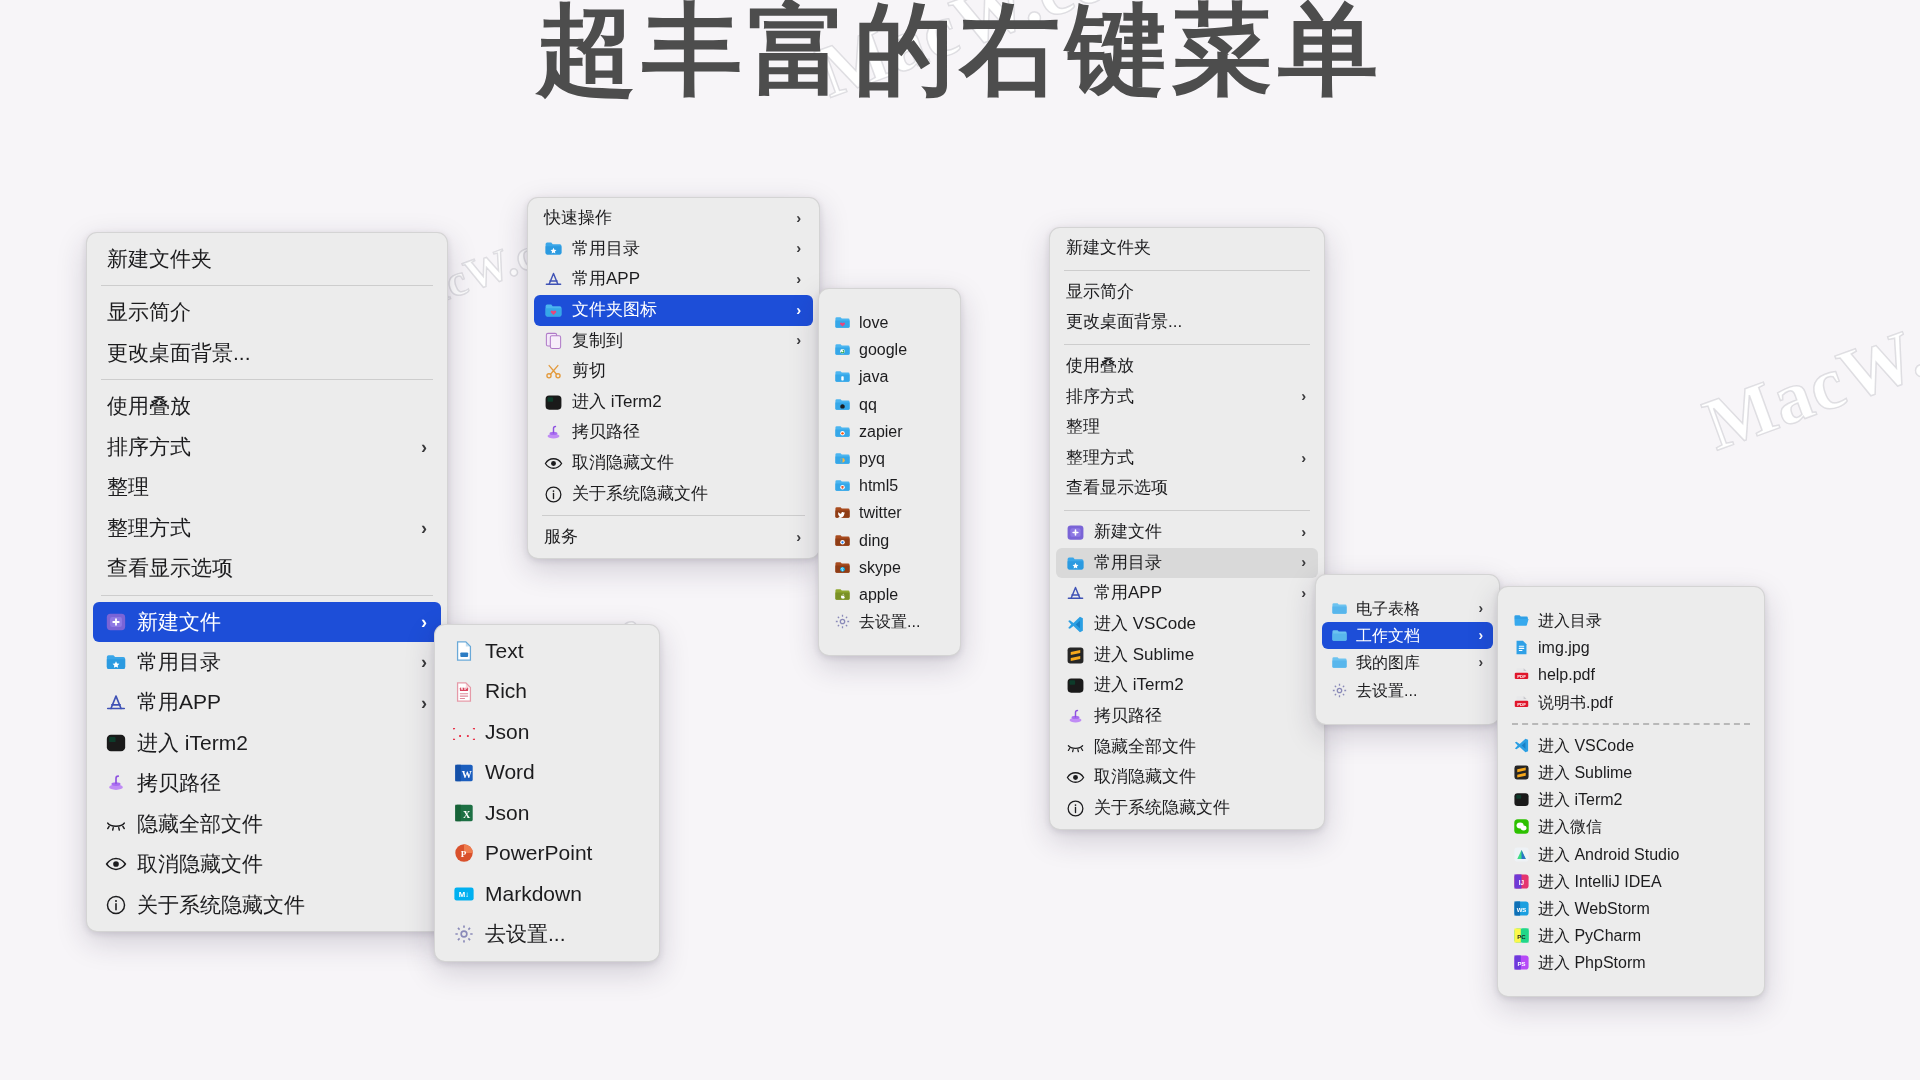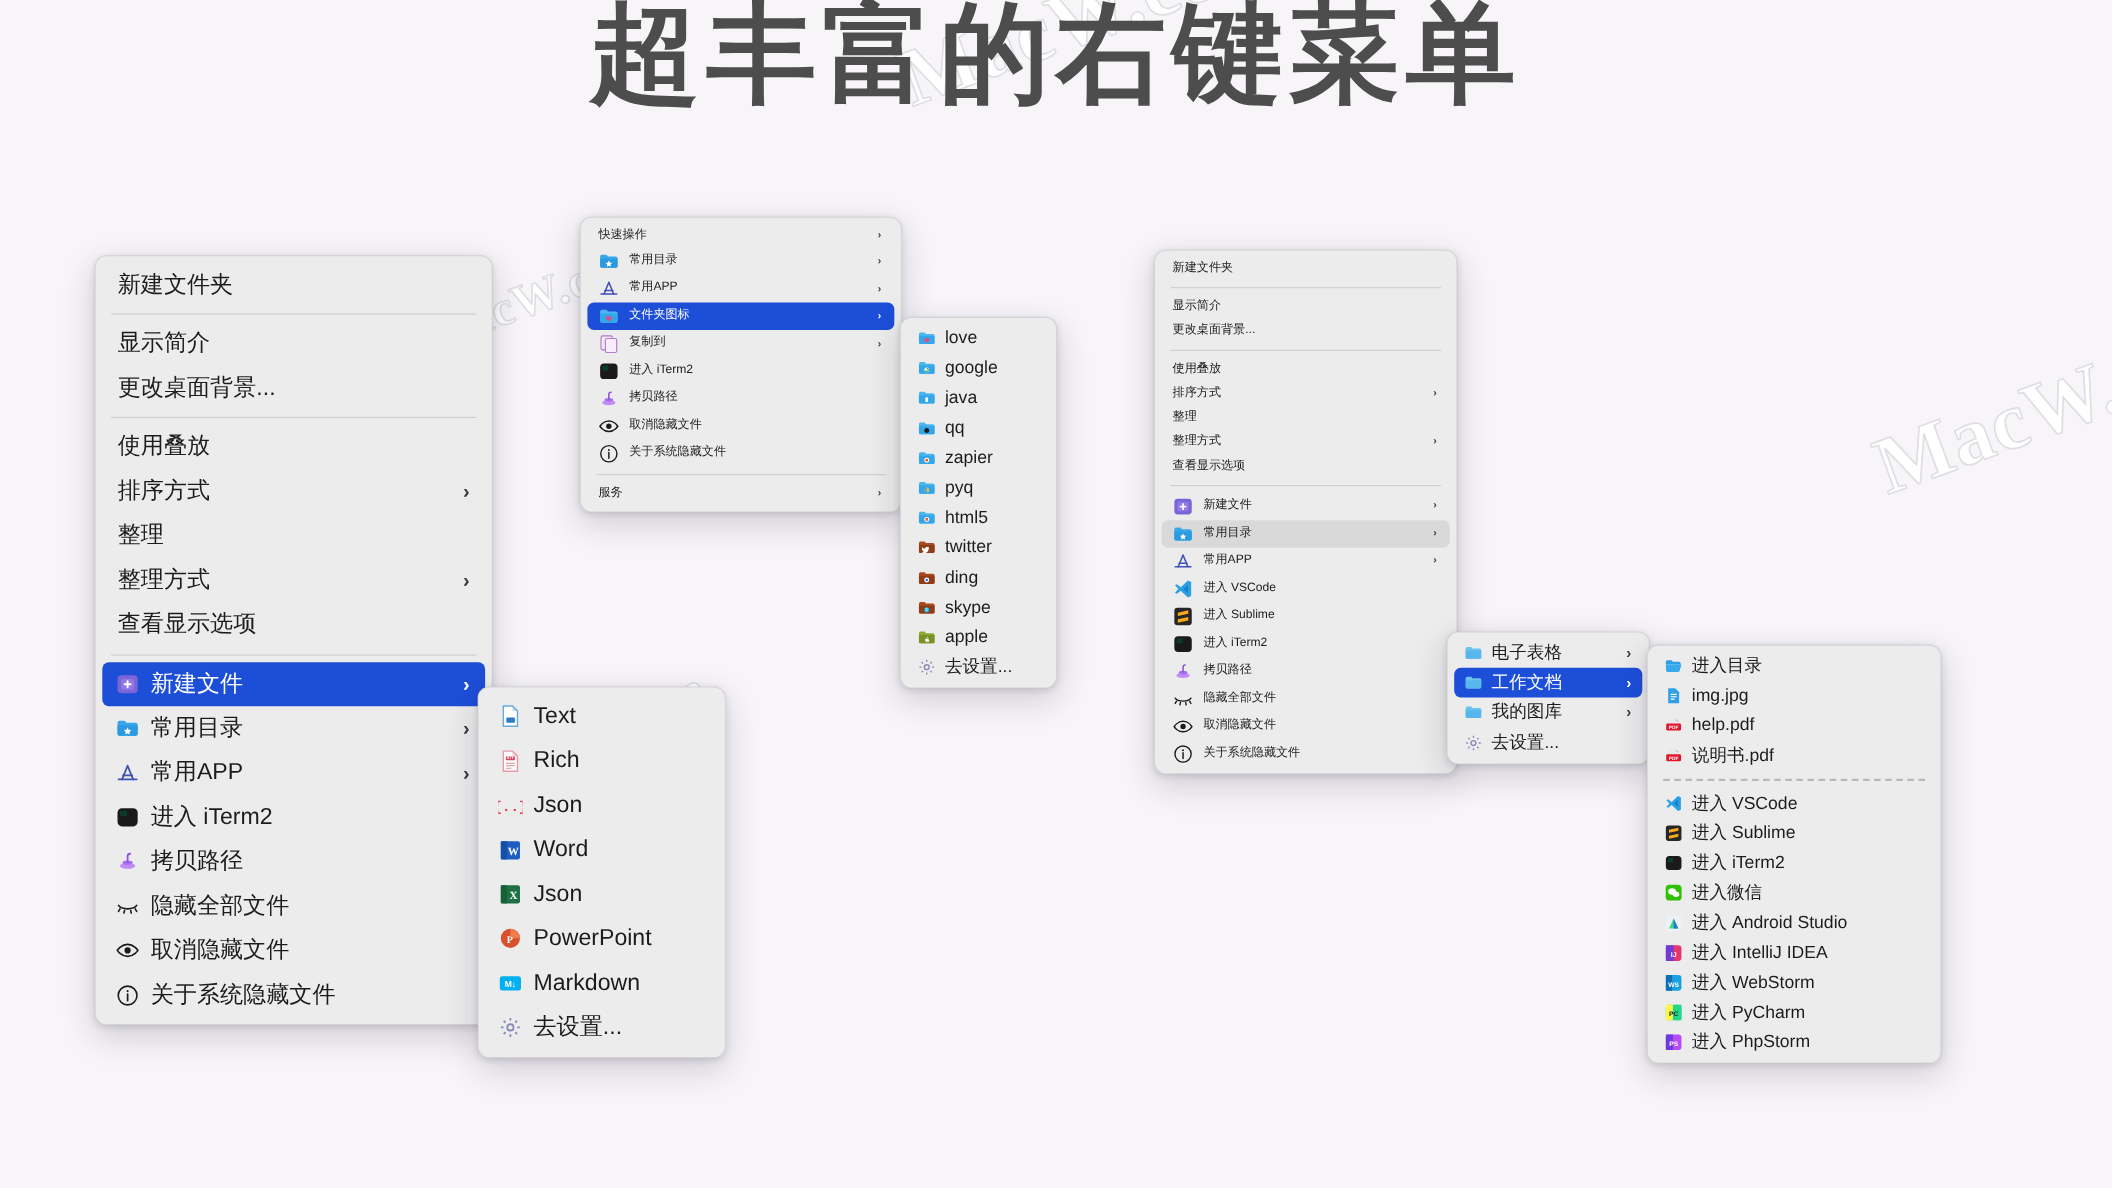--- a/index.html
+++ b/index.html
@@ -45,22 +45,22 @@
     position: absolute;
     background: #ececec;
     border-radius: 11px;
     border: 0.5px solid rgba(0,0,0,0.10);
     box-shadow: 0 10px 30px rgba(40,30,60,0.18), 0 2px 6px rgba(40,30,60,0.12);
     padding: 6px 0;
     font-size: 21px;
     color: #1c1c1e;
     user-select: none;
   }
-  .menu.compact { font-size: 11px; padding: 5px 0; }
-  .menu.tiny    { font-size: 16px; padding: 5px 0; }
+  .menu.compact { font-size: 17px; padding: 5px 0; }
+  .menu.tiny    { font-size: 16px; padding: 20px 0; }
 
   .mi {
     display: flex;
     align-items: center;
     gap: 10px;
     padding: 5px 14px 5px 12px;
     margin: 0 6px;
     border-radius: 6px;
     white-space: nowrap;
     position: relative;
@@ -268,20 +268,32 @@
             <rect x="3" y="3" width="13" height="16" rx="2" fill="#f3e8f8" stroke="#b07ac8" stroke-width="1.3"></rect>
             <rect x="8" y="6" width="13" height="16" rx="2" fill="#f7eefa" stroke="#b07ac8" stroke-width="1.3"></rect>
           </svg>
         </span>
         <span class="label">复制到</span>
         <span class="chev">›</span>
       </div>
       <div class="mi">
         <span class="ic">
           <svg viewBox="0 0 24 24">
+            <g stroke="#e39a3d" stroke-width="1.7" fill="none" stroke-linecap="round">
+              <circle cx="6.3" cy="17.4" r="2.6"></circle>
+              <circle cx="17.7" cy="17.4" r="2.6"></circle>
+              <path d="M8.2 15.5L17.5 4.5M15.8 15.5L6.5 4.5"></path>
+            </g>
+          </svg>
+        </span>
+        <span class="label">剪切</span>
+      </div>
+      <div class="mi">
+        <span class="ic">
+          <svg viewBox="0 0 24 24">
             <rect x="2" y="3" width="20" height="18" rx="4.5" fill="#1a1a1a"></rect>
             <rect x="4.5" y="5.5" width="7" height="5.5" rx="1" fill="#0d3b2a"></rect>
           </svg>
         </span>
         <span class="label">进入 iTerm2</span>
       </div>
       <div class="mi">
         <span class="ic">
           <svg viewBox="0 0 24 24">
             <ellipse cx="12" cy="16.5" rx="7.5" ry="3" fill="#c08cf5"></ellipse>

